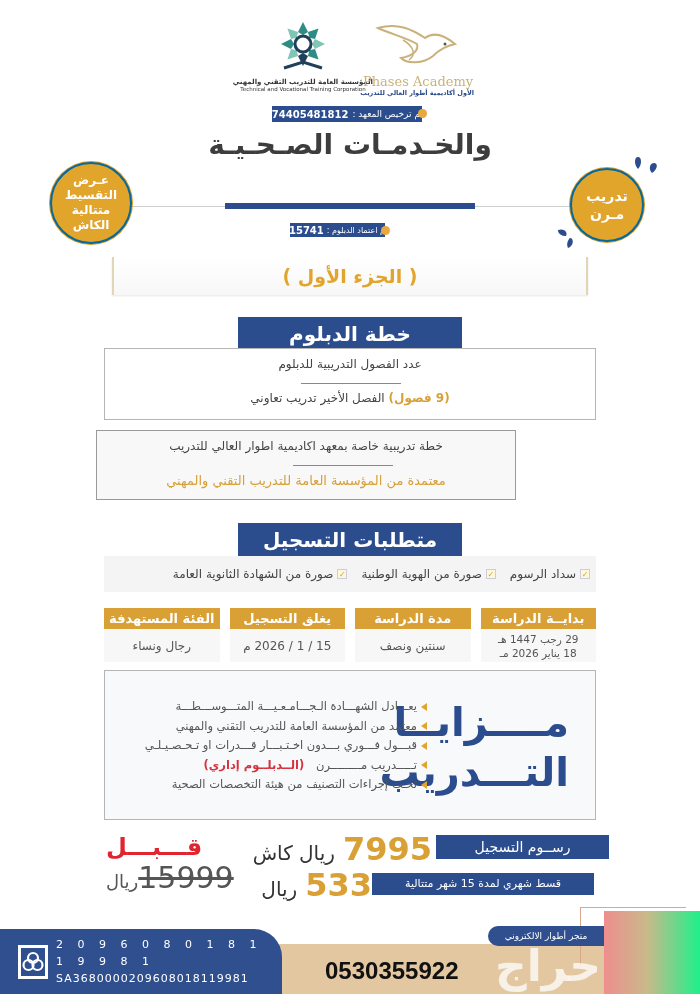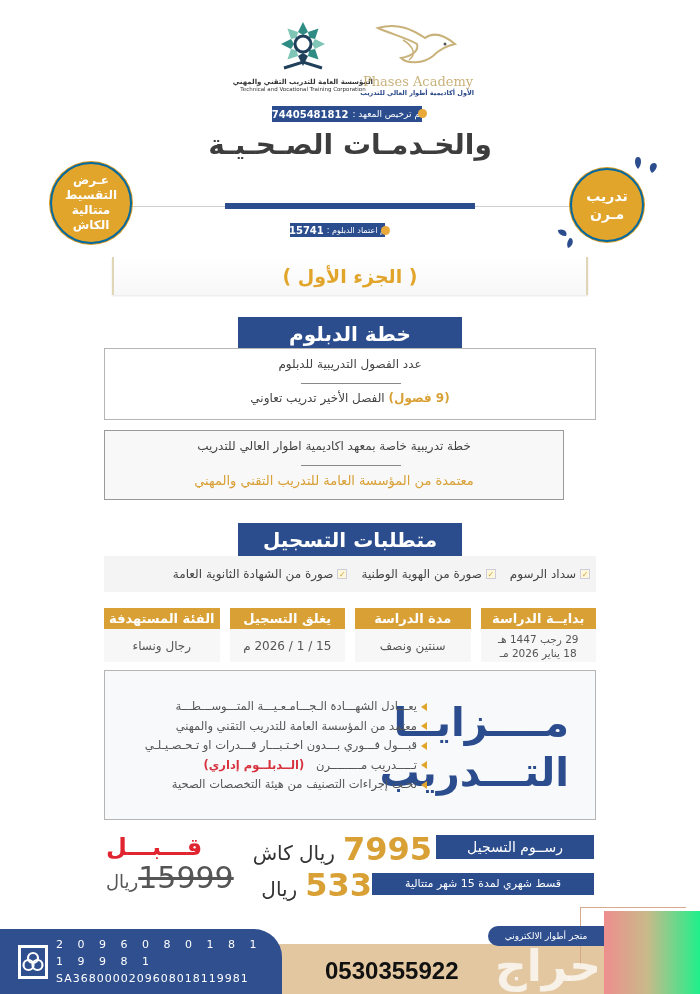--- a/index.html
+++ b/index.html
@@ -32,21 +32,21 @@
   .badge-right { left: 570px; top: 168px; width: 74px; height: 74px; font-size: 14px; line-height: 18px; }
 
   .sem-box { left: 112px; top: 257px; width: 476px; height: 38px; background: linear-gradient(#ffffff,#f7f7f7); border-left: 2px solid #e0d5b5; border-right: 2px solid #e0d5b5; box-shadow: 0 1px 2px #e6e6e6; display: flex; align-items: center; justify-content: center; gap: 8px; font-size: 19px; font-weight: bold; color: #3a3a3a; white-space: nowrap; }
   .sem-box .gold { color: #e2a52c; }
 
   .section-head { background: #2b4d8e; color: #fff; font-size: 20px; font-weight: bold; text-align: center; line-height: 34px; height: 34px; white-space: nowrap; }
   .plan-head { left: 238px; top: 317px; width: 224px; }
   .req-head { left: 238px; top: 523px; width: 224px; }
 
   .plan-box { left: 104px; top: 348px; width: 492px; height: 72px; border: 1px solid #b5b5b5; background: #ffffff; text-align: center; font-size: 12px; color: #444; }
-  .plan-box2 { left: 104px; top: 430px; width: 460px; height: 70px; border: 1px solid #9a9a9a; background: #f8f8f8; text-align: center; font-size: 12px; color: #444; }
+  .plan-box2 { left: 96px; top: 430px; width: 420px; height: 70px; border: 1px solid #9a9a9a; background: #f8f8f8; text-align: center; font-size: 12px; color: #444; }
   .line1 { position: absolute; left: 0; right: 0; top: 8px; }
   .sep { position: absolute; left: 196px; width: 100px; top: 34px; height: 1px; background: #888; }
   .line2 { position: absolute; left: 0; right: 0; top: 42px; }
   .gold { color: #d8a035; }
   .gold-b { color: #d8a035; font-weight: bold; }
 
   .req-strip { left: 104px; top: 556px; width: 492px; height: 36px; background: #f4f4f4; display: flex; align-items: center; justify-content: flex-start; gap: 14px; padding-right: 6px; font-size: 12px; color: #444; white-space: nowrap; }
   .req-item { display: flex; align-items: center; gap: 4px; }
   .chk { width: 10px; height: 10px; border: 1px solid #ccd; background: #fff7d9; font-size: 8px; color: #c9a44a; line-height: 9px; text-align: center; }
 
@@ -56,21 +56,21 @@
   .info-val { background: #f7f7f7; font-size: 12px; color: #555; height: 33px; display: flex; flex-direction: column; align-items: center; justify-content: center; line-height: 14px; white-space: nowrap; }
   .info-val.small { font-size: 10.5px; }
 
   .adv-box { left: 104px; top: 670px; width: 492px; height: 150px; border: 1px solid #b5b5b5; background: #f8f9fb; }
   .adv-title { position: absolute; right: 26px; top: 26px; width: 140px; text-align: center; font-size: 40px; font-weight: bold; color: #2b4d8e; line-height: 50px; }
   .adv-list { position: absolute; right: 168px; top: 26px; list-style: none; font-size: 11.5px; color: #555; line-height: 19.5px; white-space: nowrap; }
   .adv-list li { display: flex; align-items: center; gap: 4px; }
   .tri { width: 0; height: 0; border-top: 4px solid transparent; border-bottom: 4px solid transparent; border-right: 6px solid #e2a52c; display: inline-block; }
   .red-b { color: #d6333f; font-weight: bold; }
 
-  .fee-bar { left: 436px; top: 835px; width: 158px; height: 24px; background: #2b4d8e; color: #fff; font-size: 14px; text-align: center; line-height: 24px; white-space: nowrap; }
+  .fee-bar { left: 436px; top: 835px; width: 173px; height: 24px; background: #2b4d8e; color: #fff; font-size: 14px; text-align: center; line-height: 24px; white-space: nowrap; }
   .inst-bar { left: 372px; top: 873px; width: 222px; height: 22px; background: #2b4d8e; color: #fff; font-size: 11px; text-align: center; line-height: 22px; white-space: nowrap; }
   .price-main { left: 262px; top: 830px; width: 170px; display: flex; align-items: baseline; gap: 8px; white-space: nowrap; direction: rtl; }
   .price-main .big { font-size: 32px; font-weight: bold; color: #d8a035; direction: ltr; }
   .price-main .unit { font-size: 20px; color: #333; }
   .price-inst { left: 262px; top: 866px; width: 110px; display: flex; align-items: baseline; gap: 8px; white-space: nowrap; direction: rtl; }
   .price-inst .big { font-size: 32px; font-weight: bold; color: #d8a035; direction: ltr; }
   .price-inst .unit { font-size: 20px; color: #333; }
   .before { left: 106px; top: 833px; width: 140px; text-align: left; font-size: 24px; font-weight: bold; color: #e02530; letter-spacing: 6px; }
   .old-price { left: 106px; top: 860px; width: 150px; display: flex; align-items: baseline; direction: ltr; white-space: nowrap; color: #555; }
   .old-price .num { font-size: 30px; text-decoration: line-through; }

